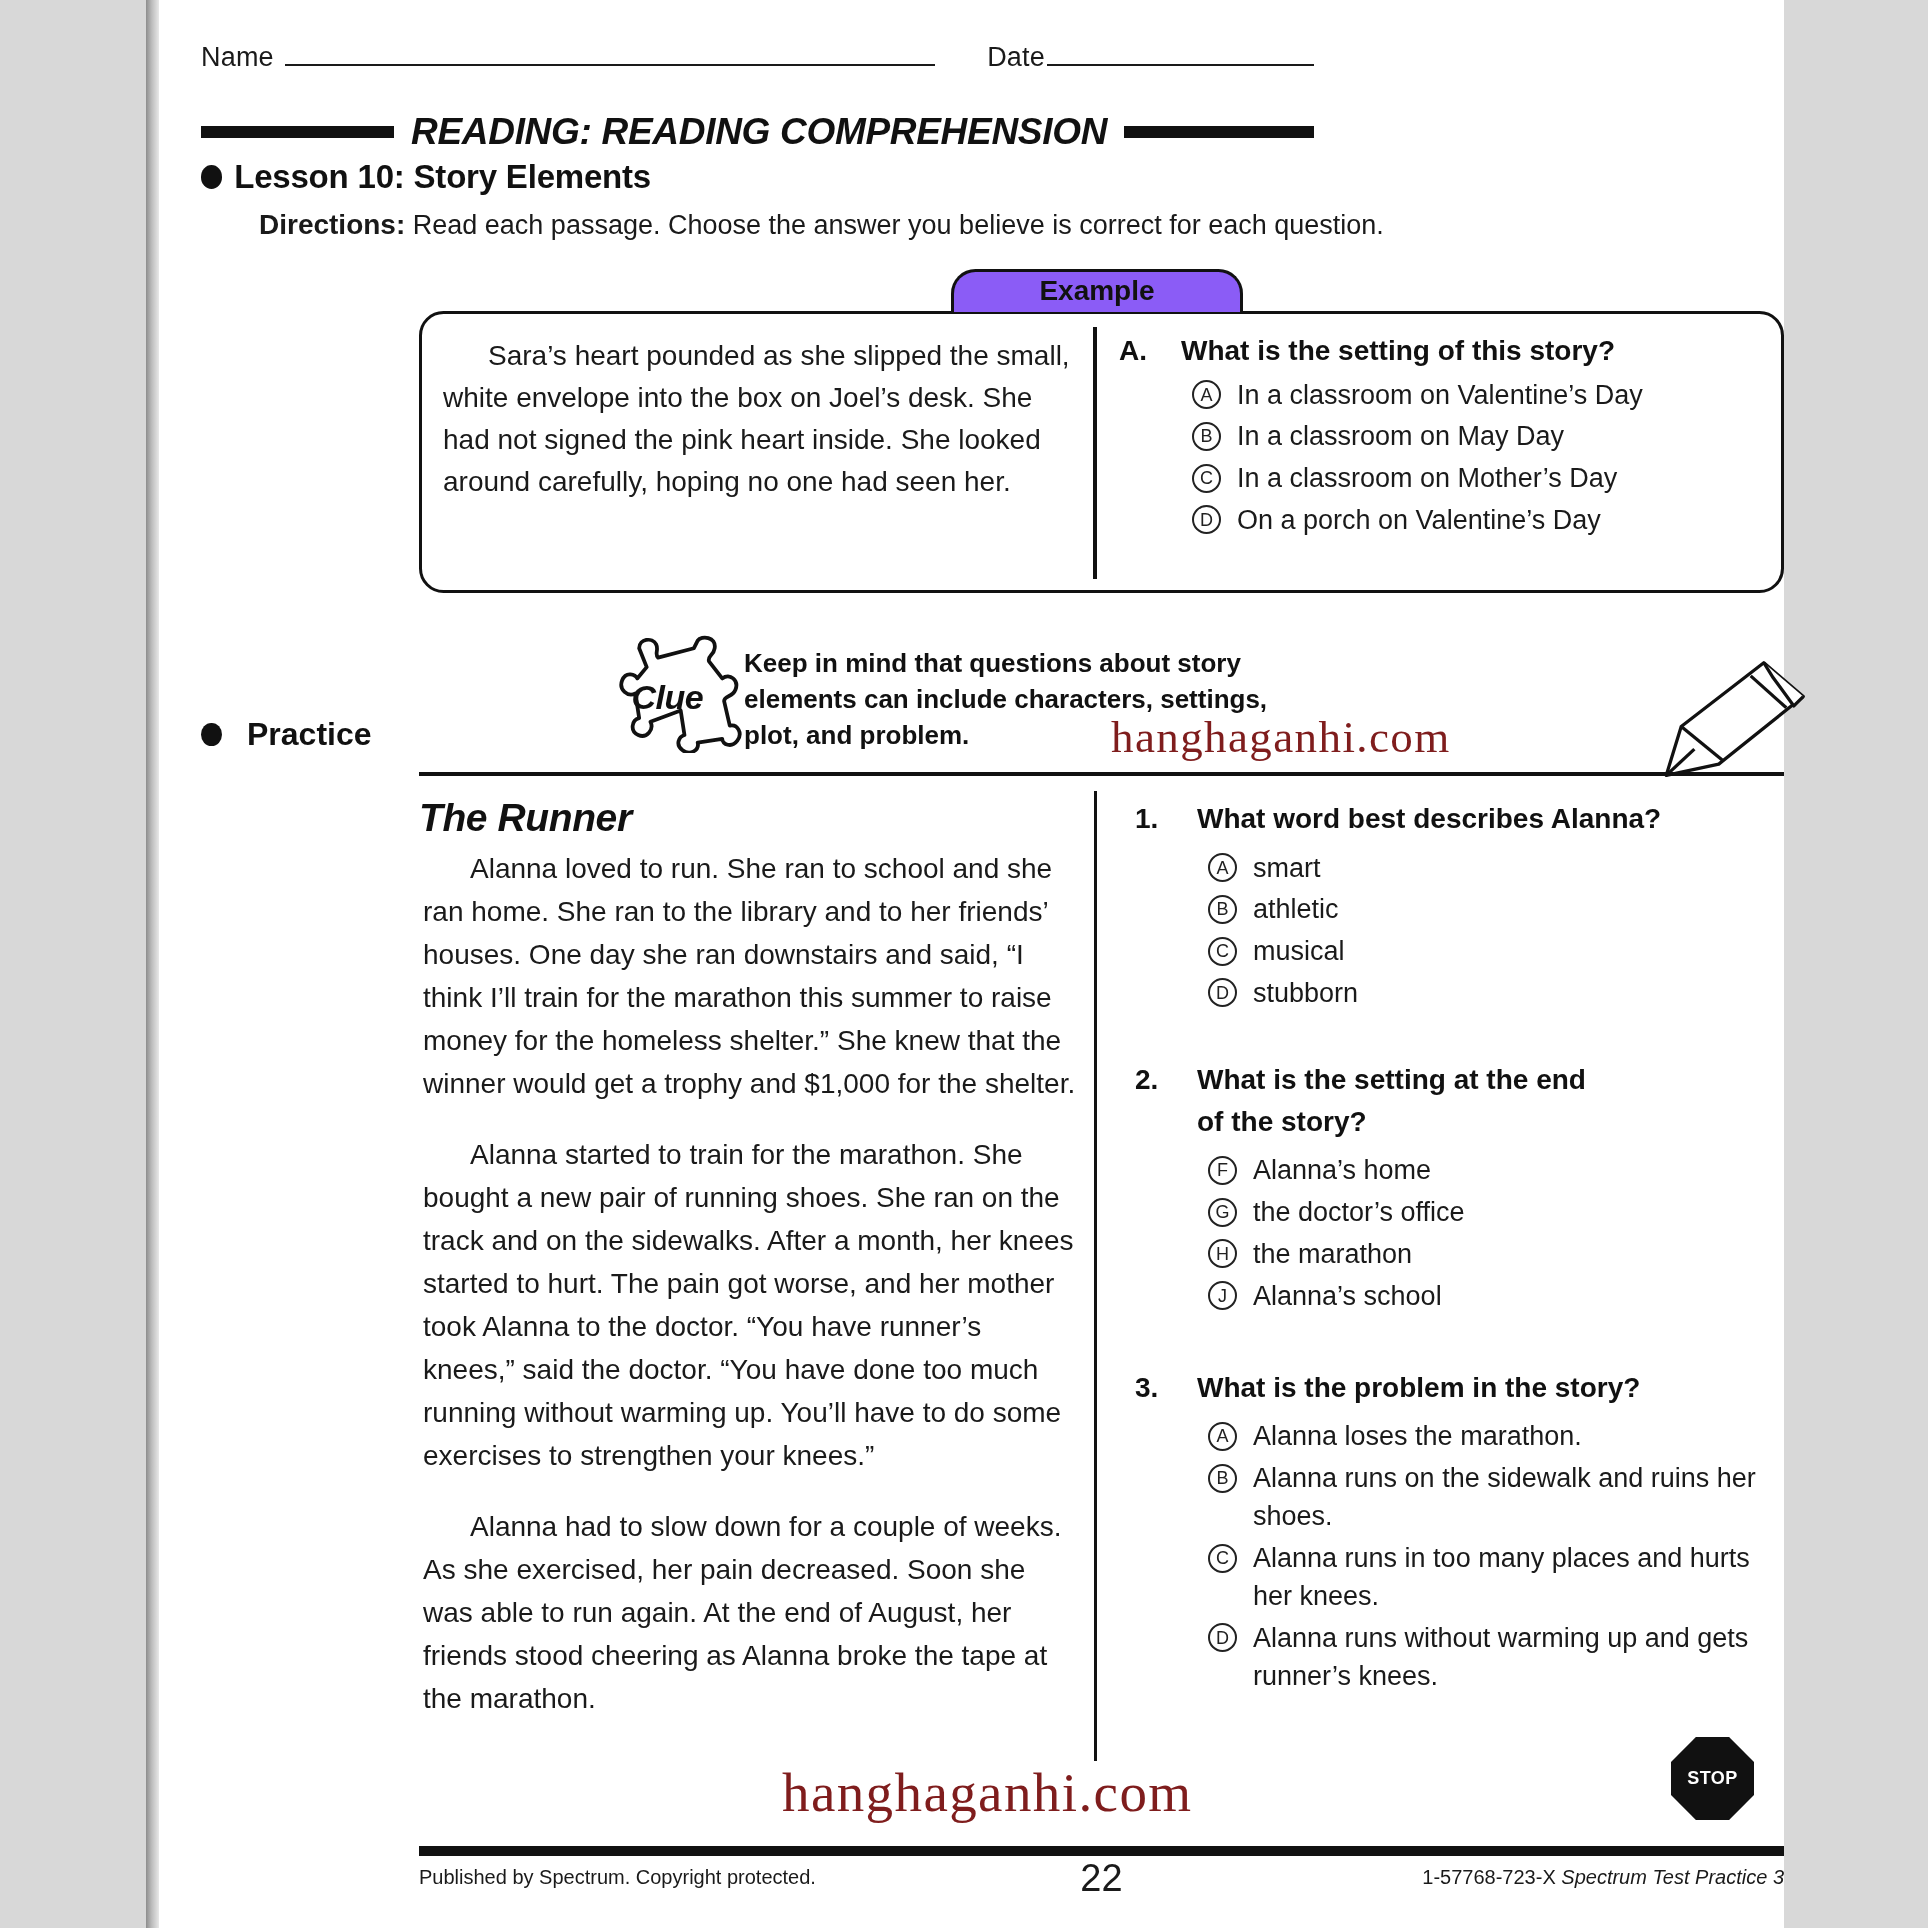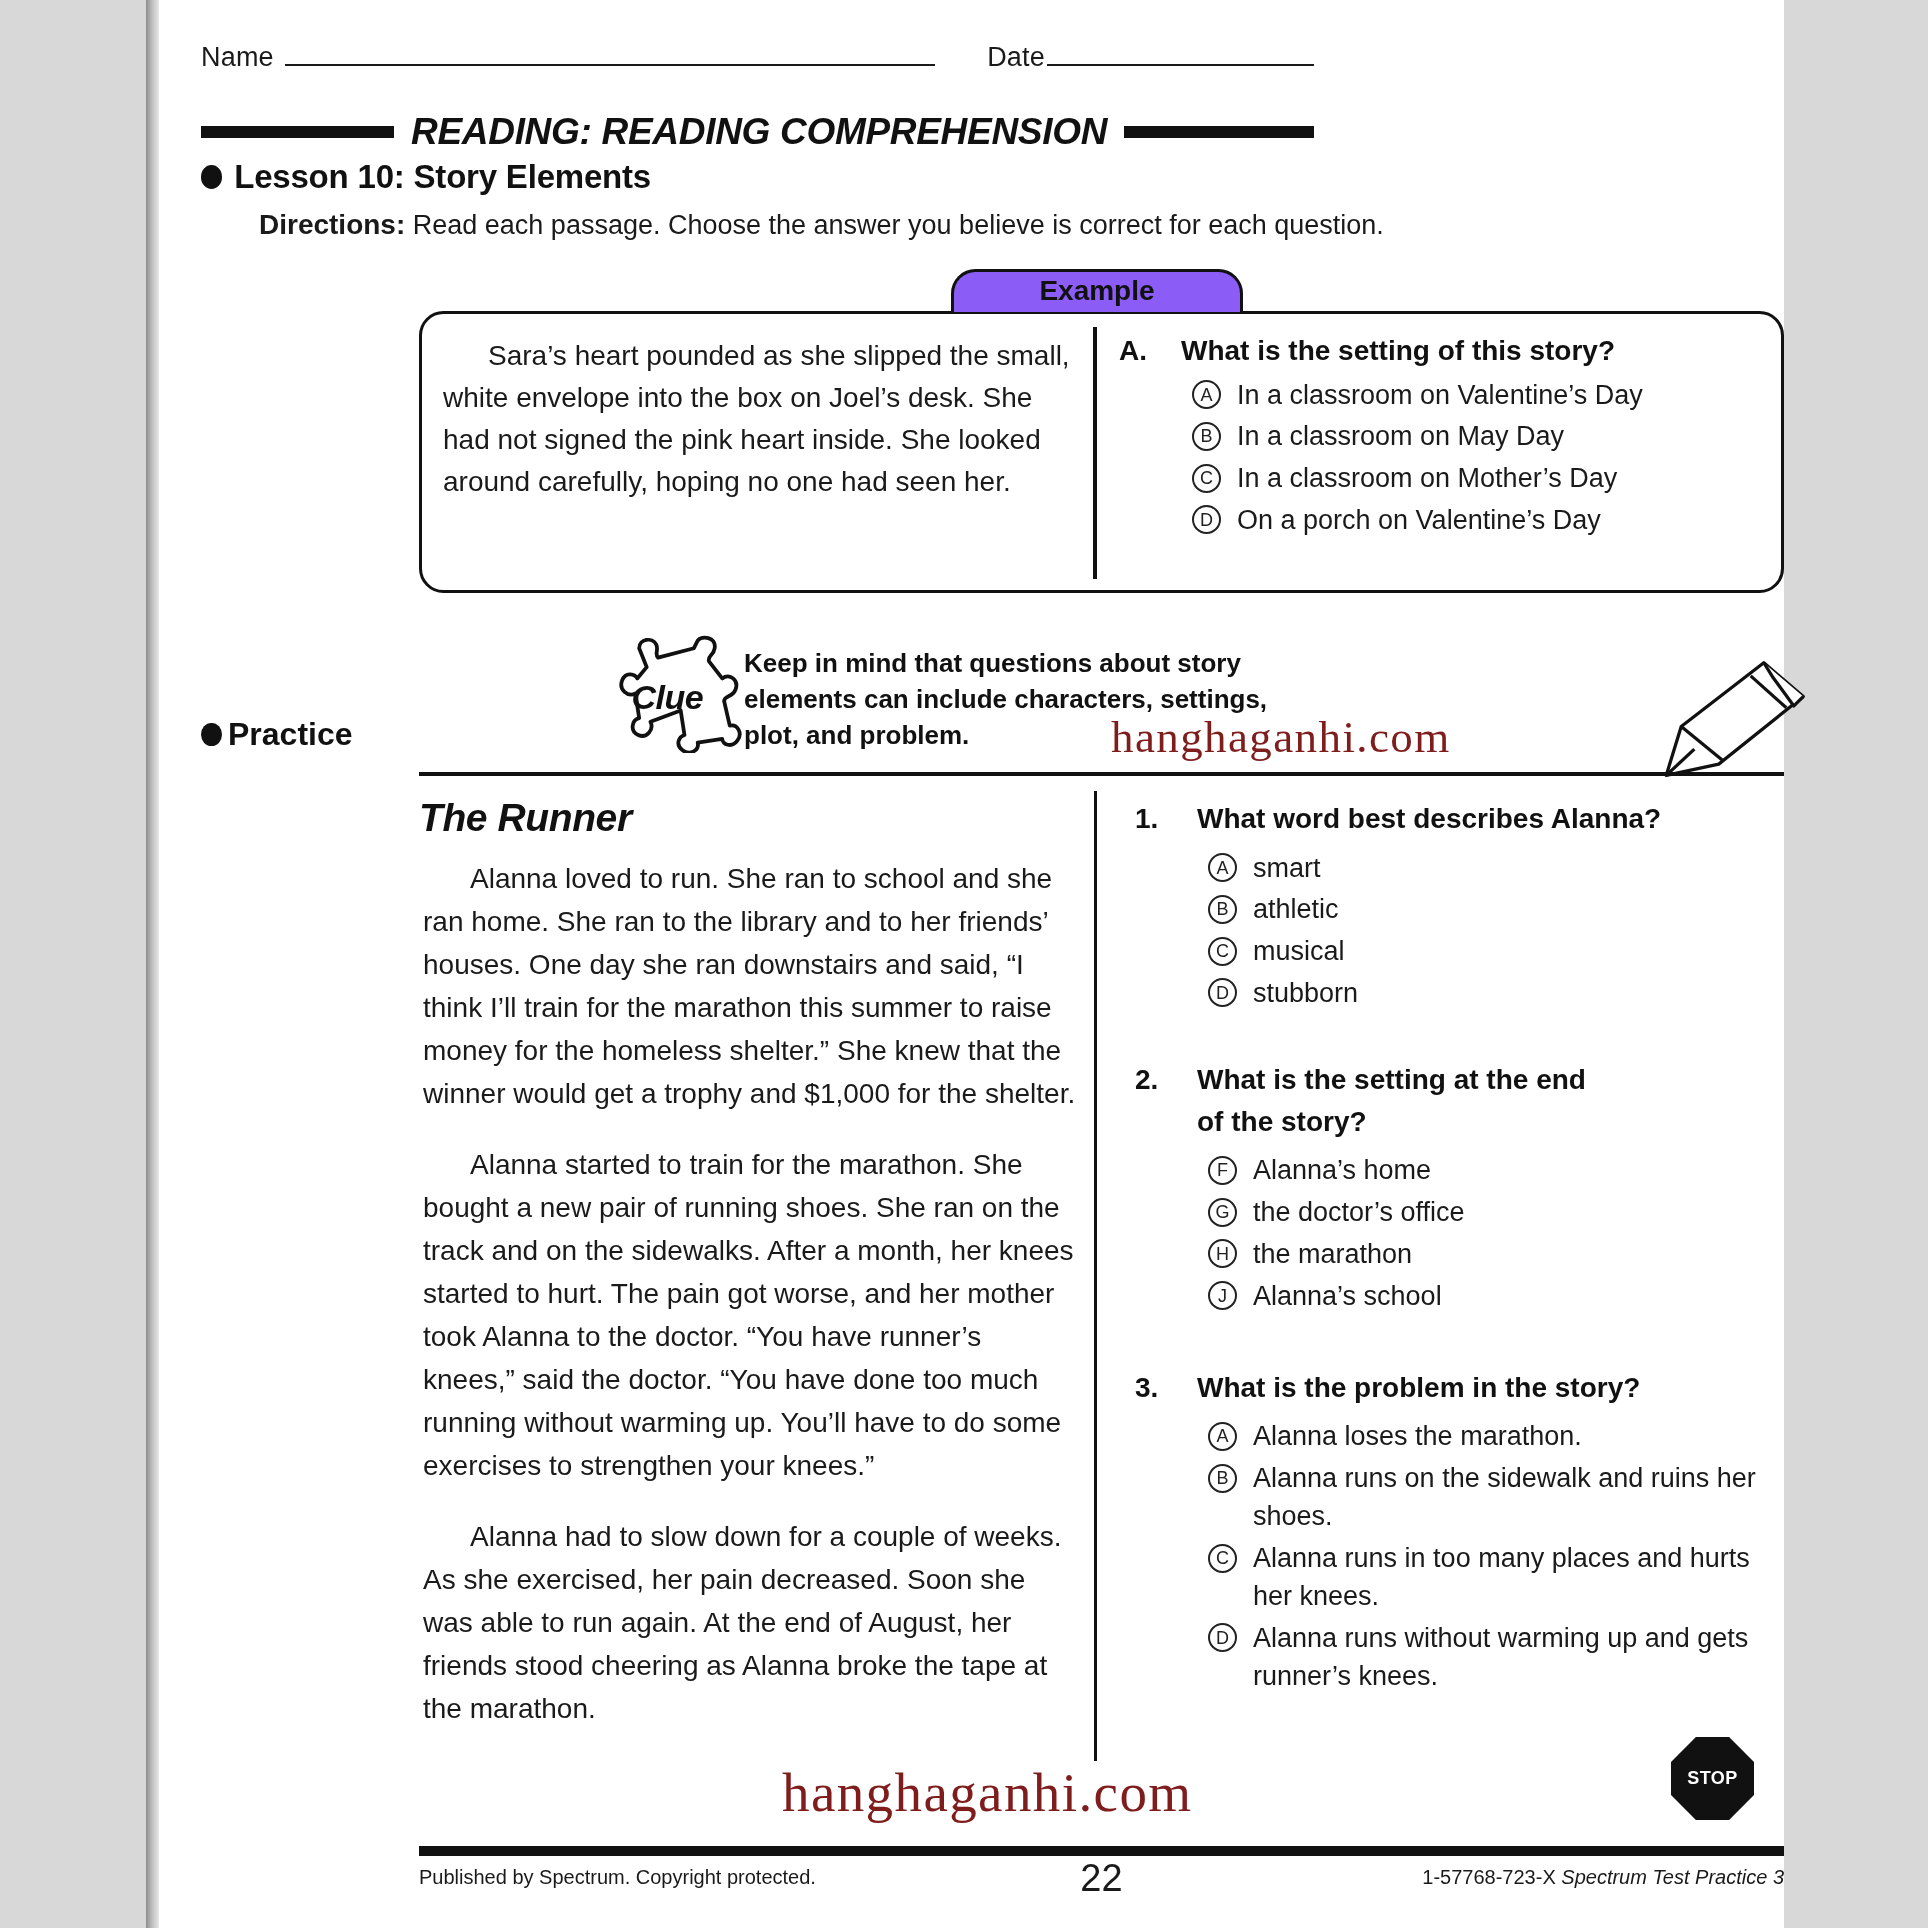--- a/index.html
+++ b/index.html
@@ -180,21 +180,21 @@
     font-weight: bold;
     line-height: 36px;
     color: #111;
     padding-top: 12.2px;
     width: 574px;
   }
 
   .practice {
     position: absolute;
     left: 55px; top: 716px;
-    display: flex; align-items: center; gap: 6px;
+    display: flex; align-items: center; gap: 25px;
   }
   .practice-title { font-size: 32px; font-weight: bold; color: #111; }
 
   
   .pencil { position: absolute; left: 1507px; top: 659px; width: 155px; height: 122px; }
 
   
   .wm {
     position: absolute;
     font-family: Liberation Serif, serif;
@@ -221,21 +221,21 @@
   }
 
   
   .story {
     position: absolute;
     left: 273px; top: 796px;
     width: 659px;
   }
   .story-title {
     font-size: 39px; font-weight: bold; font-style: italic;
-    color: #111; margin-bottom: 17px; letter-spacing: -0.4px;
+    color: #111; margin-bottom: 7px; letter-spacing: -0.4px;
   }
   .story p {
     margin: 0 0 28px 4px;
     font-size: 28px;
     line-height: 43px;
     color: #1a1a1a;
     text-indent: 47px;
   }
 
   

